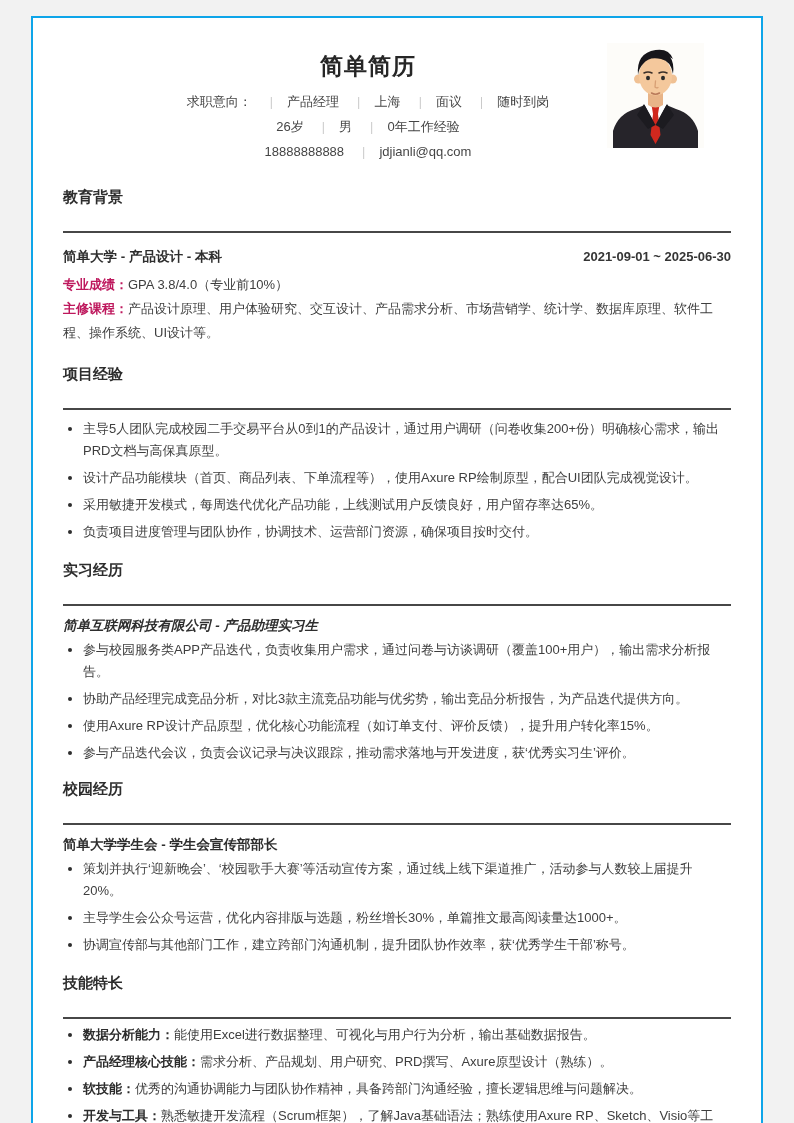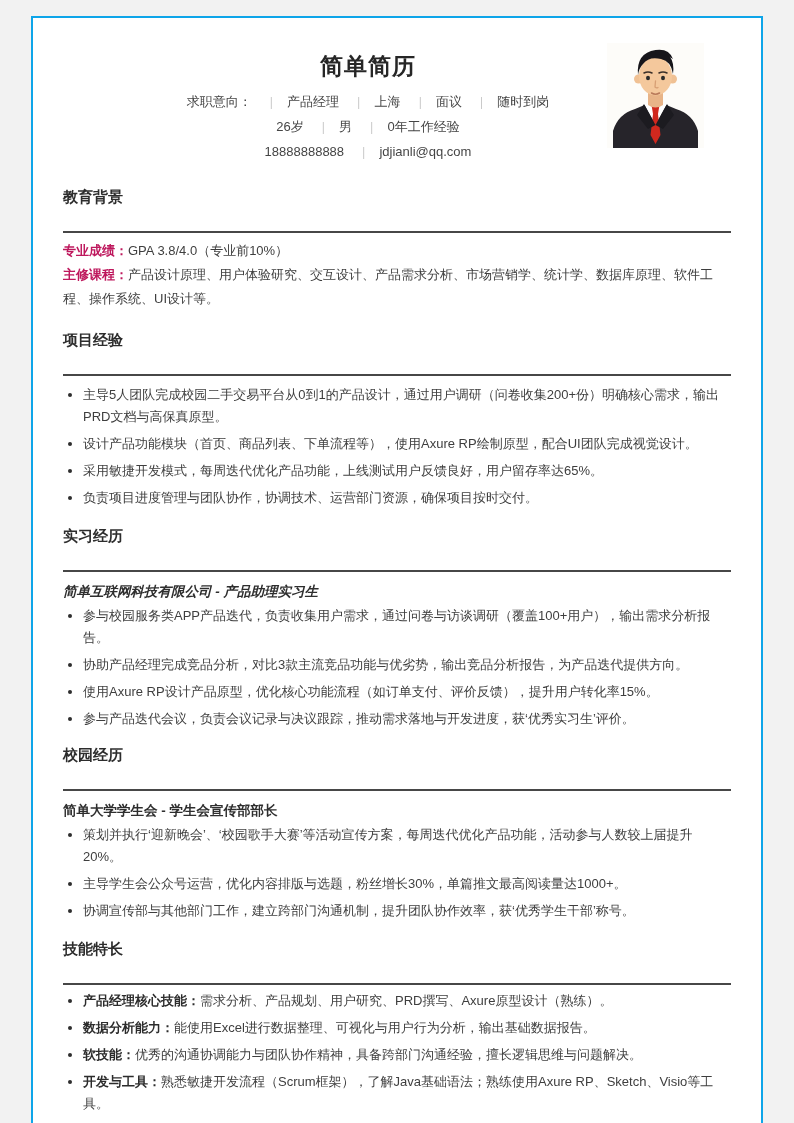--- a/index.html
+++ b/index.html
@@ -130,20 +130,24 @@
           <ellipse cx="56" cy="35" rx="2" ry="2.3" fill="#2a2a2a"></ellipse>
 
           <path d="M48.5,38 L48,44 Q49.5,45.5 51,44.5" stroke="#d79f74" stroke-width="1.3" fill="none" stroke-linecap="round"></path>
           <path d="M44.5,50 Q48.5,52.5 52.5,50" stroke="#b97a5a" stroke-width="1.5" fill="none" stroke-linecap="round"></path>
         </svg>
       </div>
     </div>
 
     <div class="section sec-edu">
       <div class="section-title">教育背景</div>
+      <div class="entry">
+        <span>简单大学 - 产品设计 - 本科</span>
+        <span class="entry-date">2021-09-01 ~ 2025-06-30</span>
+      </div>
       <div class="paras">
 
           <div class="para"><b>专业成绩：</b><span>GPA 3.8/4.0（专业前10%）</span></div>
 
           <div class="para"><b>主修课程：</b><span>产品设计原理、用户体验研究、交互设计、产品需求分析、市场营销学、统计学、数据库原理、软件工程、操作系统、UI设计等。</span></div>
         </div>
     </div>
 
     <div class="section sec-proj">
       <div class="section-title">项目经验</div>
@@ -202,47 +206,47 @@
 
     <div class="section sec-camp">
       <div class="section-title">校园经历</div>
       <div class="entry" style="margin-top:10px;">
         <span>简单大学学生会 - 学生会宣传部部长</span>
       </div>
       <div class="bullets tight">
 
           <div class="bullet">
             <span class="dot"></span>
-            <span>策划并执行‘迎新晚会’、‘校园歌手大赛’等活动宣传方案，每周迭代优化产品功能，活动参与人数较上届提升20%。</span>
+            <span>策划并执行‘迎新晚会’、‘校园歌手大赛’等活动宣传方案，通过线上线下渠道推广，活动参与人数较上届提升20%。</span>
           </div>
 
           <div class="bullet">
             <span class="dot"></span>
             <span>主导学生会公众号运营，优化内容排版与选题，粉丝增长30%，单篇推文最高阅读量达1000+。</span>
           </div>
 
           <div class="bullet">
             <span class="dot"></span>
             <span>协调宣传部与其他部门工作，建立跨部门沟通机制，提升团队协作效率，获‘优秀学生干部’称号。</span>
           </div>
         </div>
     </div>
 
     <div class="section sec-skill">
       <div class="section-title">技能特长</div>
       <div class="bullets" style="margin-top:5px;">
 
           <div class="bullet">
             <span class="dot"></span>
+            <span><b>数据分析能力：</b><span>能使用Excel进行数据整理、可视化与用户行为分析，输出基础数据报告。</span></span>
+          </div>
+
+          <div class="bullet">
+            <span class="dot"></span>
             <span><b>产品经理核心技能：</b><span>需求分析、产品规划、用户研究、PRD撰写、Axure原型设计（熟练）。</span></span>
-          </div>
-
-          <div class="bullet">
-            <span class="dot"></span>
-            <span><b>数据分析能力：</b><span>能使用Excel进行数据整理、可视化与用户行为分析，输出基础数据报告。</span></span>
           </div>
 
           <div class="bullet">
             <span class="dot"></span>
             <span><b>软技能：</b><span>优秀的沟通协调能力与团队协作精神，具备跨部门沟通经验，擅长逻辑思维与问题解决。</span></span>
           </div>
 
           <div class="bullet">
             <span class="dot"></span>
             <span><b>开发与工具：</b><span>熟悉敏捷开发流程（Scrum框架），了解Java基础语法；熟练使用Axure RP、Sketch、Visio等工具。</span></span>

